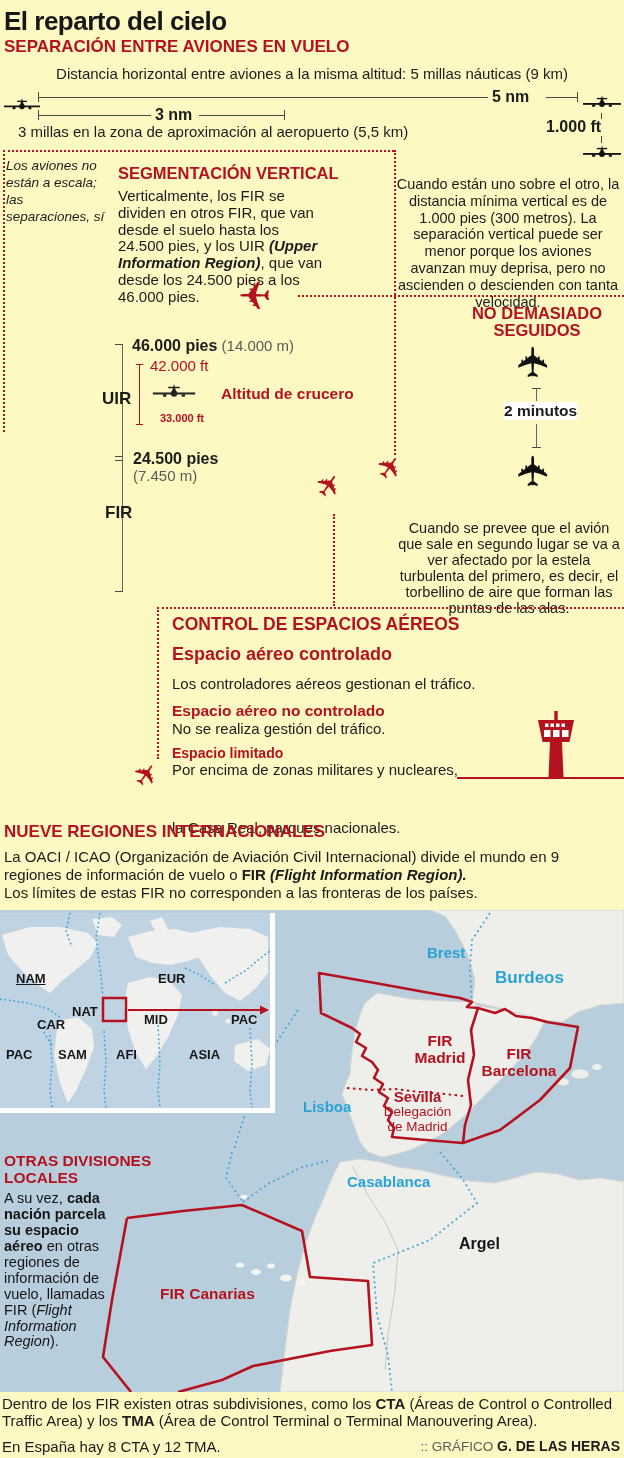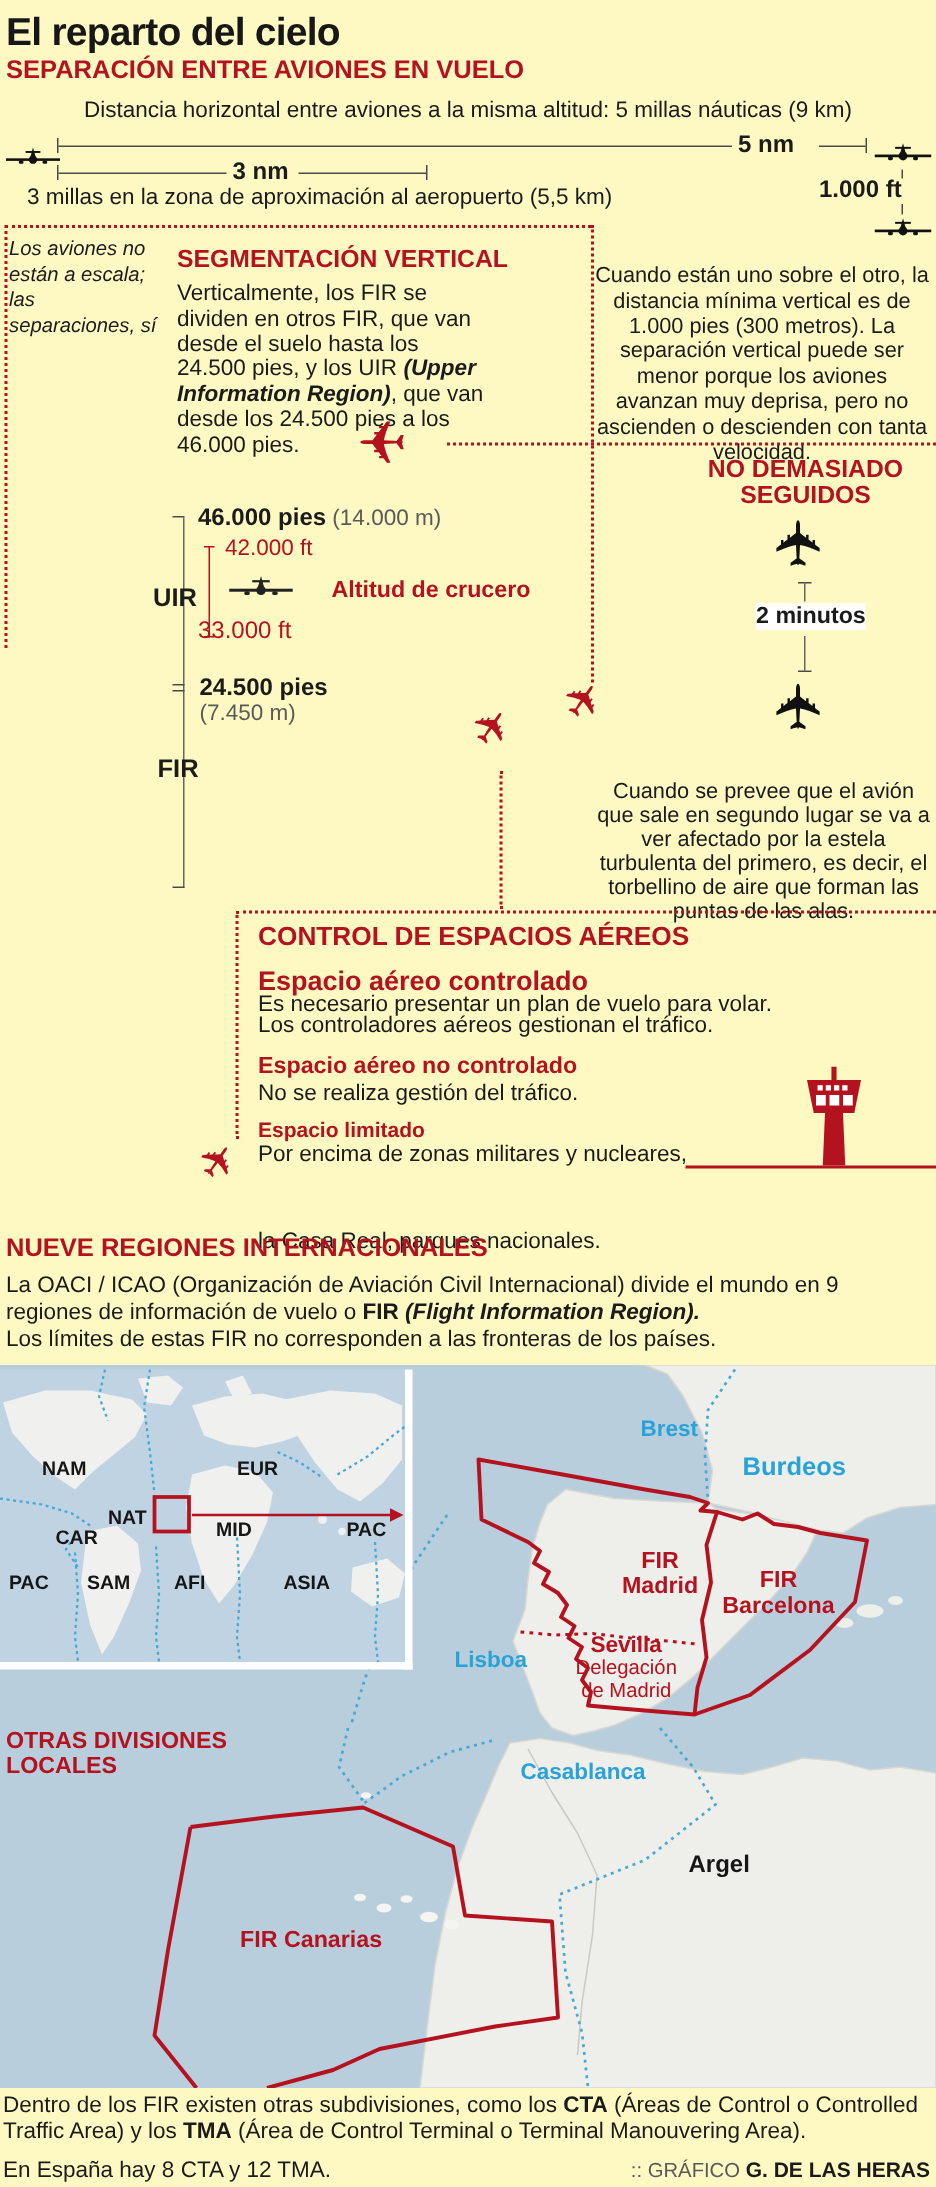--- a/index.html
+++ b/index.html
@@ -125,21 +125,21 @@
       <polygon points="20,0 22.2,8 17.8,8" fill="#222"></polygon>
       <rect x="14.5" y="2.6" width="11" height="1.4" fill="#222"></rect>
       <rect x="0" y="8" width="40" height="1.9" fill="#222"></rect>
       <circle cx="20" cy="9" r="3" fill="#222"></circle>
       <rect x="9.5" y="9.6" width="3.4" height="2.4" rx="1" fill="#222"></rect>
       <rect x="27.1" y="9.6" width="3.4" height="2.4" rx="1" fill="#222"></rect>
     </svg>
   </div>
   <div class="abs red b" style="left:221px;top:385px;font-size:15.5px;">Altitud de crucero</div>
   <div class="abs b" style="left:102px;top:389px;font-size:17px;">UIR</div>
-  <div class="abs red" style="left:132px;top:412px;font-size:16px;">33.000 ft</div>
+  <div class="abs red" style="left:160px;top:412px;font-size:11px;font-weight:bold;">33.000 ft</div>
 
   <div class="abs b" style="left:133px;top:450px;font-size:16px;">24.500 pies</div>
   <div class="abs gray" style="left:133px;top:467px;font-size:15px;">(7.450 m)</div>
   <div class="abs b" style="left:105px;top:503px;font-size:17px;">FIR</div>
 
   <span class="abs plane red" style="left:316px;top:470px;font-size:31px;transform:rotate(-55deg);">✈</span>
   <span class="abs plane red" style="left:377px;top:452px;font-size:31px;transform:rotate(-55deg);">✈</span>
   <div class="abs dot-v" style="left:333px;top:514px;height:92px;"></div>
 
   <div class="abs red b center" style="left:430px;top:305px;width:214px;font-size:16.5px;line-height:1.05;">
@@ -154,21 +154,20 @@
   <div class="abs htick" style="left:532px;top:447px;width:9px;"></div>
   <span class="abs plane" style="left:516px;top:450px;font-size:42px;color:#111;transform:rotate(-90deg);">✈</span>
 
   <div class="abs center" style="left:396px;top:521px;width:226px;font-size:14.5px;line-height:1.1;">Cuando se prevee que el avión que sale en segundo lugar se va a ver afectado por la estela turbulenta del primero, es decir, el torbellino de aire que forman las puntas de las alas.</div>
 
   <div class="abs dot-h" style="left:157px;top:607px;width:467px;"></div>
   <div class="abs dot-v" style="left:157px;top:607px;height:152px;"></div>
   <div class="abs red b" style="left:172px;top:614px;font-size:17.5px;">CONTROL DE ESPACIOS AÉREOS</div>
 
   <div class="abs red b" style="left:172px;top:644px;font-size:18px;">Espacio aéreo controlado</div>
-  <div class="abs body15" style="left:172px;top:662px;">Es necesario presentar un plan de vuelo para volar.</div>
   <div class="abs body15" style="left:172px;top:676px;">Los controladores aéreos gestionan el tráfico.</div>
 
   <div class="abs red b" style="left:172px;top:702px;font-size:15.5px;">Espacio aéreo no controlado</div>
   <div class="abs body15" style="left:172px;top:721px;">No se realiza gestión del tráfico.</div>
 
   <div class="abs red b" style="left:172px;top:745px;font-size:14px;">Espacio limitado</div>
   <div class="abs body15" style="left:172px;top:762px;">Por encima de zonas militares y nucleares,</div>
   <div class="abs body15" style="left:172px;top:820px;">la Casa Real, parques nacionales.</div>
 
   <span class="abs plane red" style="left:134px;top:760px;font-size:30px;transform:rotate(-55deg);">✈</span>
@@ -258,21 +257,21 @@
           <path d="M104,118 L106,150 L104,178 L106,195"></path>
           <path d="M158,112 L160,150 L158,178 L160,195"></path>
           <path d="M250,115 L252,150 L250,178 L252,195"></path>
           <path d="M225,70 L245,58 L262,44 L270,38"></path>
           <path d="M185,55 L200,62 L215,72"></path>
         </g>
         <rect x="103" y="85" width="23" height="23" fill="none" stroke="#b5121f" stroke-width="2.5"></rect>
         <line x1="128" y1="97" x2="260" y2="97" stroke="#b5121f" stroke-width="1.8"></line>
         <polygon points="260,92.5 269,97 260,101.5" fill="#b5121f"></polygon>
       </svg>
-      <div class="abs wm-label" style="left:28px;top:58px;">NAM</div>
+      <div class="abs wm-label" style="left:16px;top:58px;text-decoration:underline;">NAM</div>
       <div class="abs wm-label" style="left:158px;top:58px;">EUR</div>
       <div class="abs wm-label" style="left:72px;top:91px;">NAT</div>
       <div class="abs wm-label" style="left:37px;top:104px;">CAR</div>
       <div class="abs wm-label" style="left:144px;top:99px;">MID</div>
       <div class="abs wm-label" style="left:231px;top:99px;">PAC</div>
       <div class="abs wm-label" style="left:6px;top:134px;">PAC</div>
       <div class="abs wm-label" style="left:58px;top:134px;">SAM</div>
       <div class="abs wm-label" style="left:116px;top:134px;">AFI</div>
       <div class="abs wm-label" style="left:189px;top:134px;">ASIA</div>
     </div>
@@ -295,19 +294,20 @@
       <div class="b" style="font-size:15px;">Sevilla</div>
       <div style="font-size:13.5px;">Delegación</div>
       <div style="font-size:13.5px;">de Madrid</div>
     </div>
     <div class="abs red b" style="left:160px;top:375px;font-size:15.5px;white-space:nowrap;">FIR Canarias</div>
 
     <div class="abs red b" style="left:4px;top:242px;font-size:15.5px;line-height:1.1;">
       <div>OTRAS DIVISIONES</div>
       <div>LOCALES</div>
     </div>
+    <div class="abs" style="left:4px;top:281px;width:112px;font-size:14.5px;line-height:1.1;color:#161616;"><span>A su vez, </span><span class="b">cada nación parcela su espacio aéreo</span><span> en otras regiones de información de vuelo, llamadas FIR (</span><span class="i">Flight Information Region</span><span>).</span></div>
   </div>
 
   <div class="abs" style="left:2px;top:1396px;width:618px;font-size:15px;line-height:1.13;"><span>Dentro de los FIR existen otras subdivisiones, como los </span><span class="b">CTA</span><span> (Áreas de Control o Controlled Traffic Area) y los </span><span class="b">TMA</span><span> (Área de Control Terminal o Terminal Manouvering Area).</span></div>
   <div class="abs" style="left:2px;top:1438px;font-size:15px;">En España hay 8 CTA y 12 TMA.</div>
   <div class="abs right" style="left:320px;top:1438px;width:300px;font-size:13.5px;"><span class="gray">:: GRÁFICO </span><span class="b" style="font-size:14px;">G. DE LAS HERAS</span></div>
 
 </div>
 
 </body></html>

